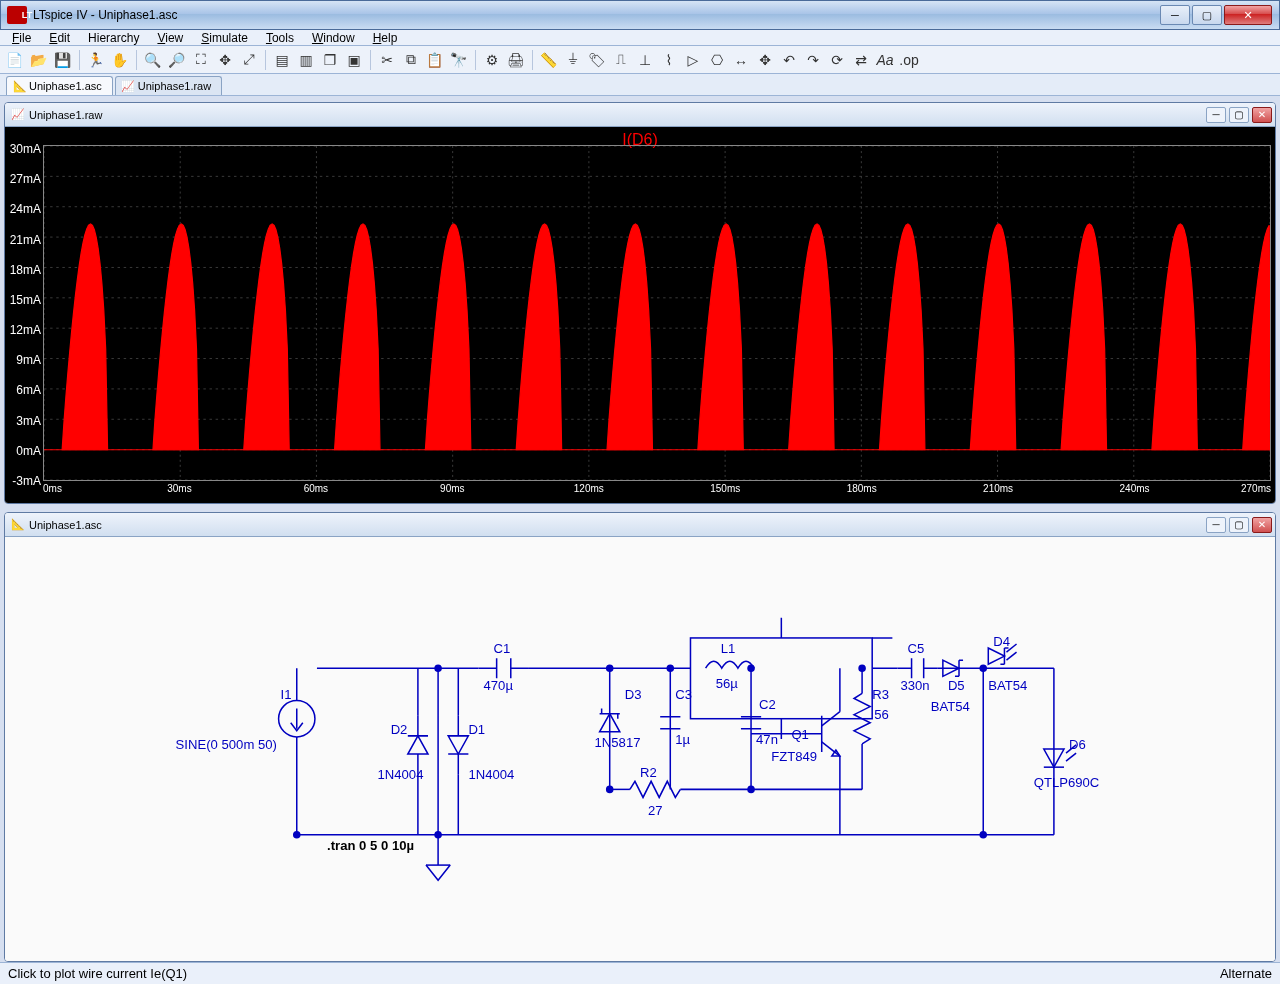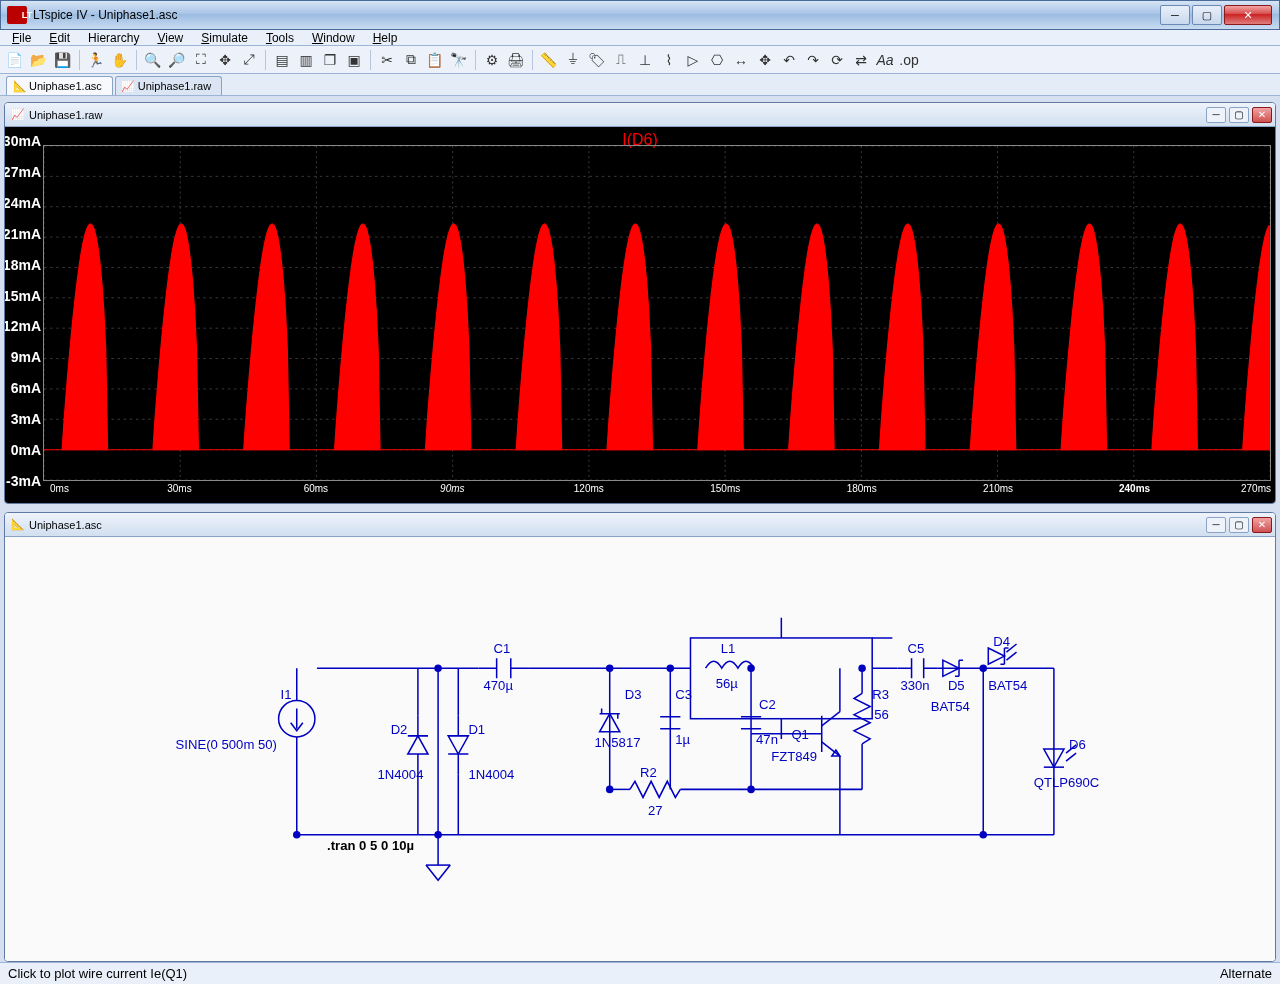--- a/index.html
+++ b/index.html
@@ -48,21 +48,21 @@
 .subwin .swtitle .swname { flex:1; }
 .subwin .swbtn { width:20px; height:16px; border:1px solid #8aa3c4; background:#eef3fb;
   margin-right:3px; font-size:10px; display:flex; align-items:center; justify-content:center; cursor:pointer; border-radius:2px; }
 .subwin .swbtn.close { background:linear-gradient(#f1a3a3,#d05050); color:#fff; border-color:#8a1a1a; }
 
 
 .plotwin { top:0; left:0; right:0; height:402px; }
 .plotwin .plotbody { position:absolute; top:24px; left:0; right:0; bottom:0; background:#000; }
 .plot-title { position:absolute; top:4px; left:0; right:0; text-align:center;
   color:#ff0000; font-size:16px; font-weight:normal; }
-.yaxis { position:absolute; left:0; top:14px; bottom:22px; width:38px; color:#fff; font-size:14px;font-weight:bold; }
+.yaxis { position:absolute; left:0; top:22px; bottom:22px; width:38px; color:#fff; font-size:12px; }
 .yaxis div { position:absolute; right:2px; transform:translateY(-50%); }
 .xaxis { position:absolute; left:38px; right:4px; bottom:4px; height:16px; color:#fff; font-size:10px; }
 .xaxis div { position:absolute; transform:translateX(-50%); }
 .plotarea { position:absolute; left:38px; right:4px; top:18px; bottom:22px; border:1px solid #888; }
 .plotarea svg { width:100%; height:100%; display:block; }
 
 
 .schemwin { top:410px; left:0; right:0; bottom:0; }
 .schemwin .schembody { position:absolute; top:24px; left:0; right:0; bottom:0; background:#fafafa; }
 .schembody svg { width:100%; height:100%; }
@@ -175,29 +175,29 @@
           <div style="top: 36.3636%;">18mA</div>
           <div style="top: 45.4545%;">15mA</div>
           <div style="top: 54.5455%;">12mA</div>
           <div style="top: 63.6364%; text-align: center;">9mA</div>
           <div style="top: 72.7273%;">6mA</div>
           <div style="top: 81.8182%;">3mA</div>
           <div style="top: 90.9091%;">0mA</div>
           <div style="top: 100%;">-3mA</div>
         </div>
       <div class="xaxis" id="xaxis">
-          <div style="left: 0%; transform: translateX(0px); margin-left: 7px;">0ms</div>
+          <div style="left: 0%; transform: translateX(0px);">0ms</div>
           <div style="left: 11.1111%;">30ms</div>
           <div style="left: 22.2222%;">60ms</div>
-          <div style="left: 33.3333%; font-style: italic;">90ms</div>
+          <div style="left: 33.3333%;">90ms</div>
           <div style="left: 44.4444%;">120ms</div>
           <div style="left: 55.5556%;">150ms</div>
           <div style="left: 66.6667%;">180ms</div>
           <div style="left: 77.7778%;">210ms</div>
-          <div style="left: 88.8889%; font-weight: bold;">240ms</div>
+          <div style="left: 88.8889%;">240ms</div>
           <div style="left: 100%; transform: translateX(-100%);">270ms</div>
         </div>
       <div class="plotarea">
         <svg id="plotsvg" viewBox="0 0 1000 330" preserveAspectRatio="none">
             <line x1="0" y1="0" x2="1000" y2="0" stroke="#555" stroke-dasharray="2 3" stroke-width="0.6"></line>
             <line x1="0" y1="30" x2="1000" y2="30" stroke="#555" stroke-dasharray="2 3" stroke-width="0.6"></line>
             <line x1="0" y1="60" x2="1000" y2="60" stroke="#555" stroke-dasharray="2 3" stroke-width="0.6"></line>
             <line x1="0" y1="90" x2="1000" y2="90" stroke="#555" stroke-dasharray="2 3" stroke-width="0.6"></line>
             <line x1="0" y1="120" x2="1000" y2="120" stroke="#555" stroke-dasharray="2 3" stroke-width="0.6"></line>
             <line x1="0" y1="150" x2="1000" y2="150" stroke="#555" stroke-dasharray="2 3" stroke-width="0.6"></line>

